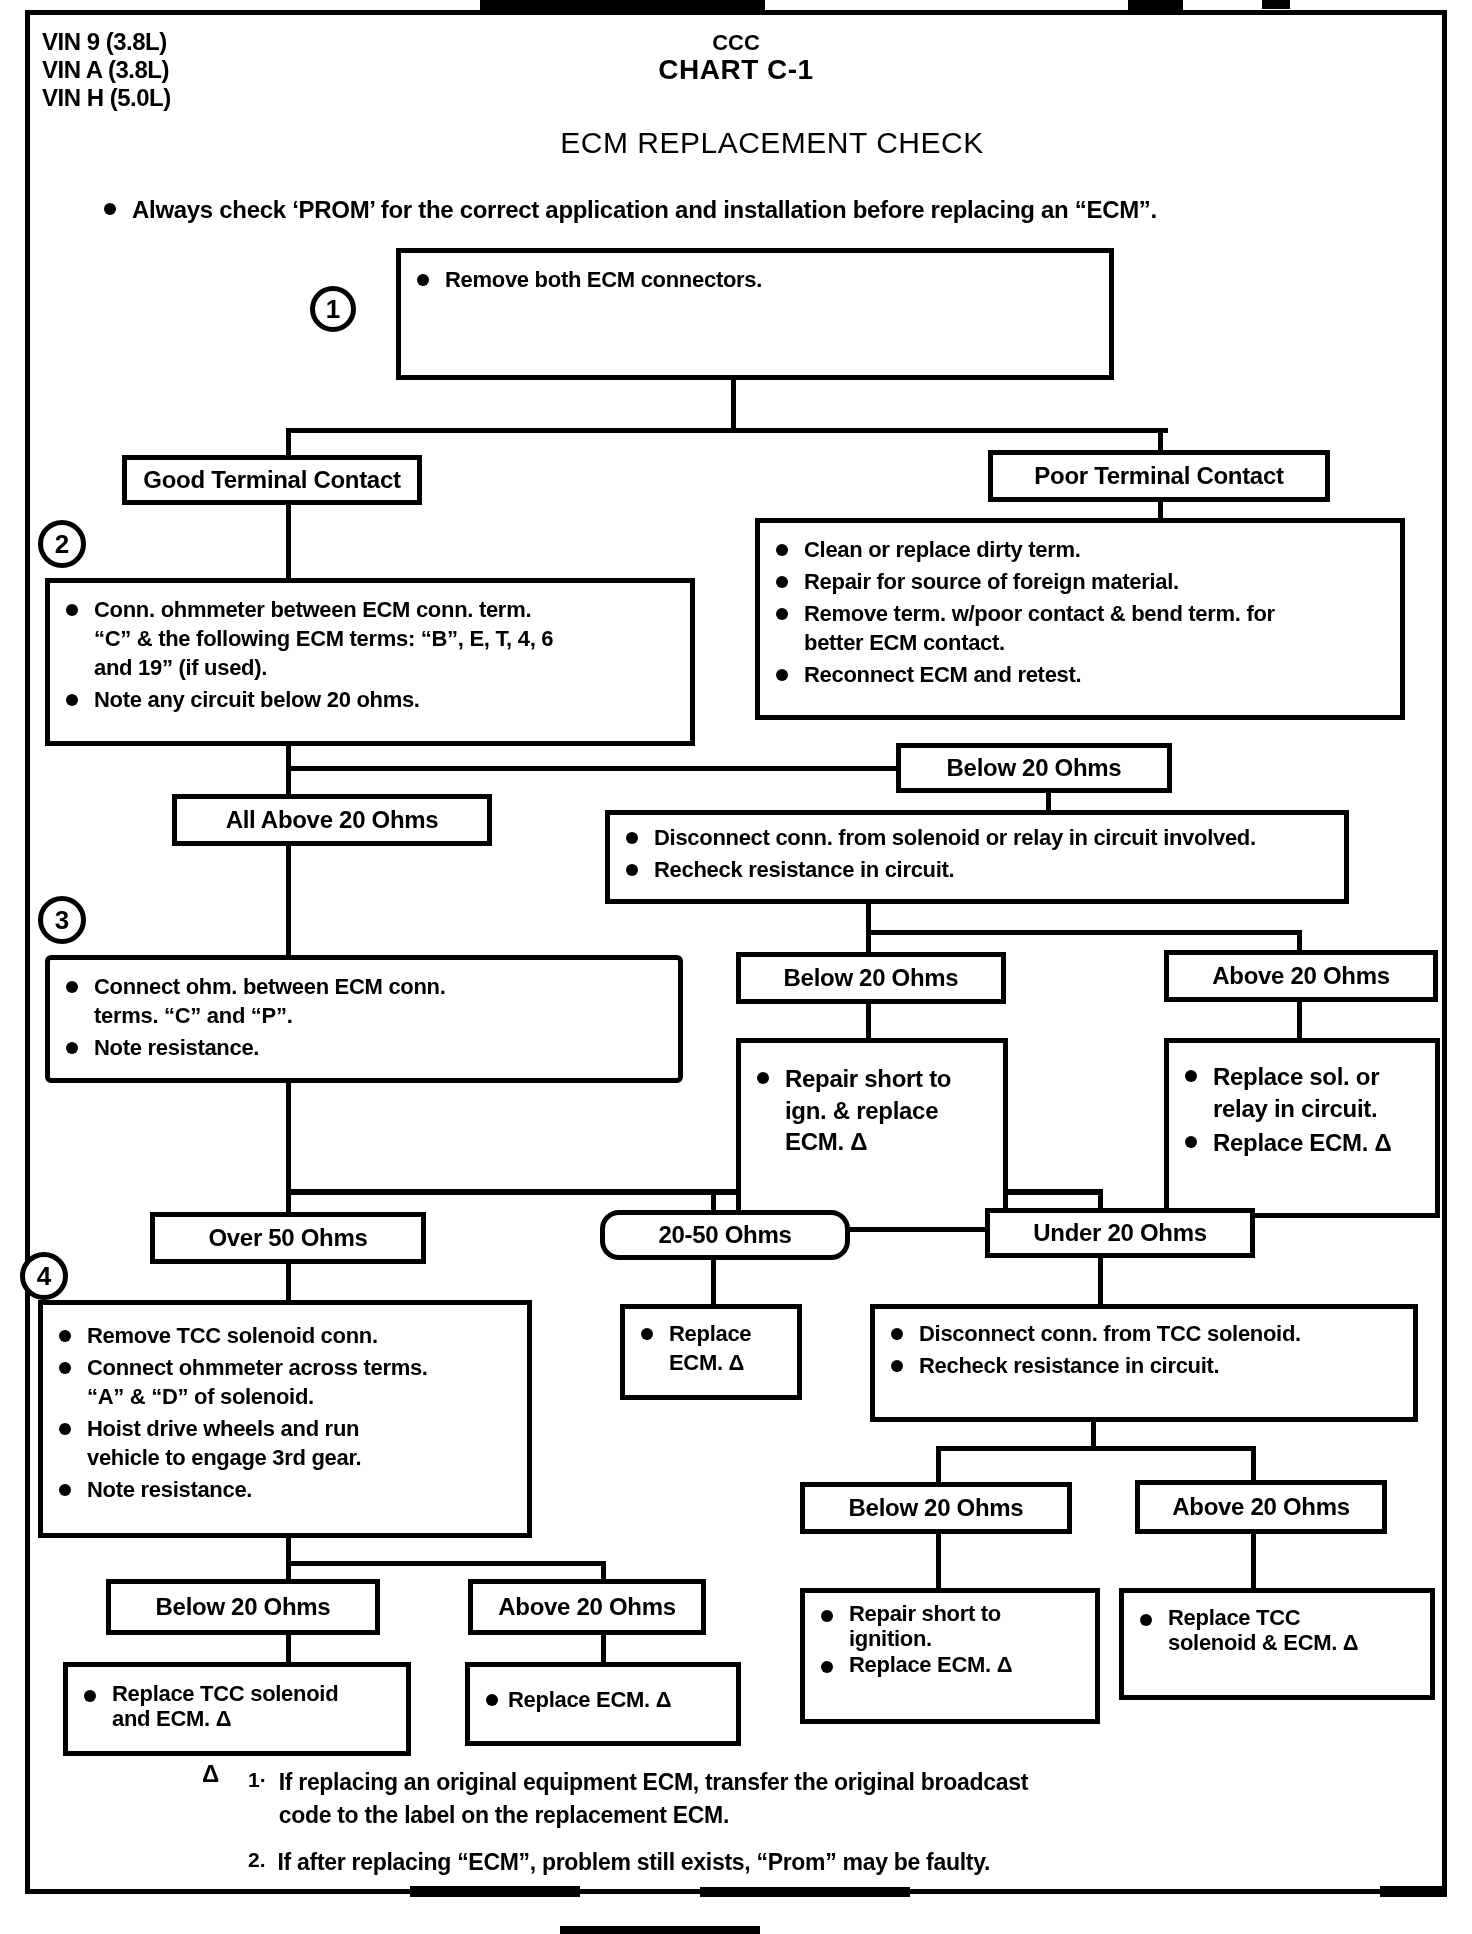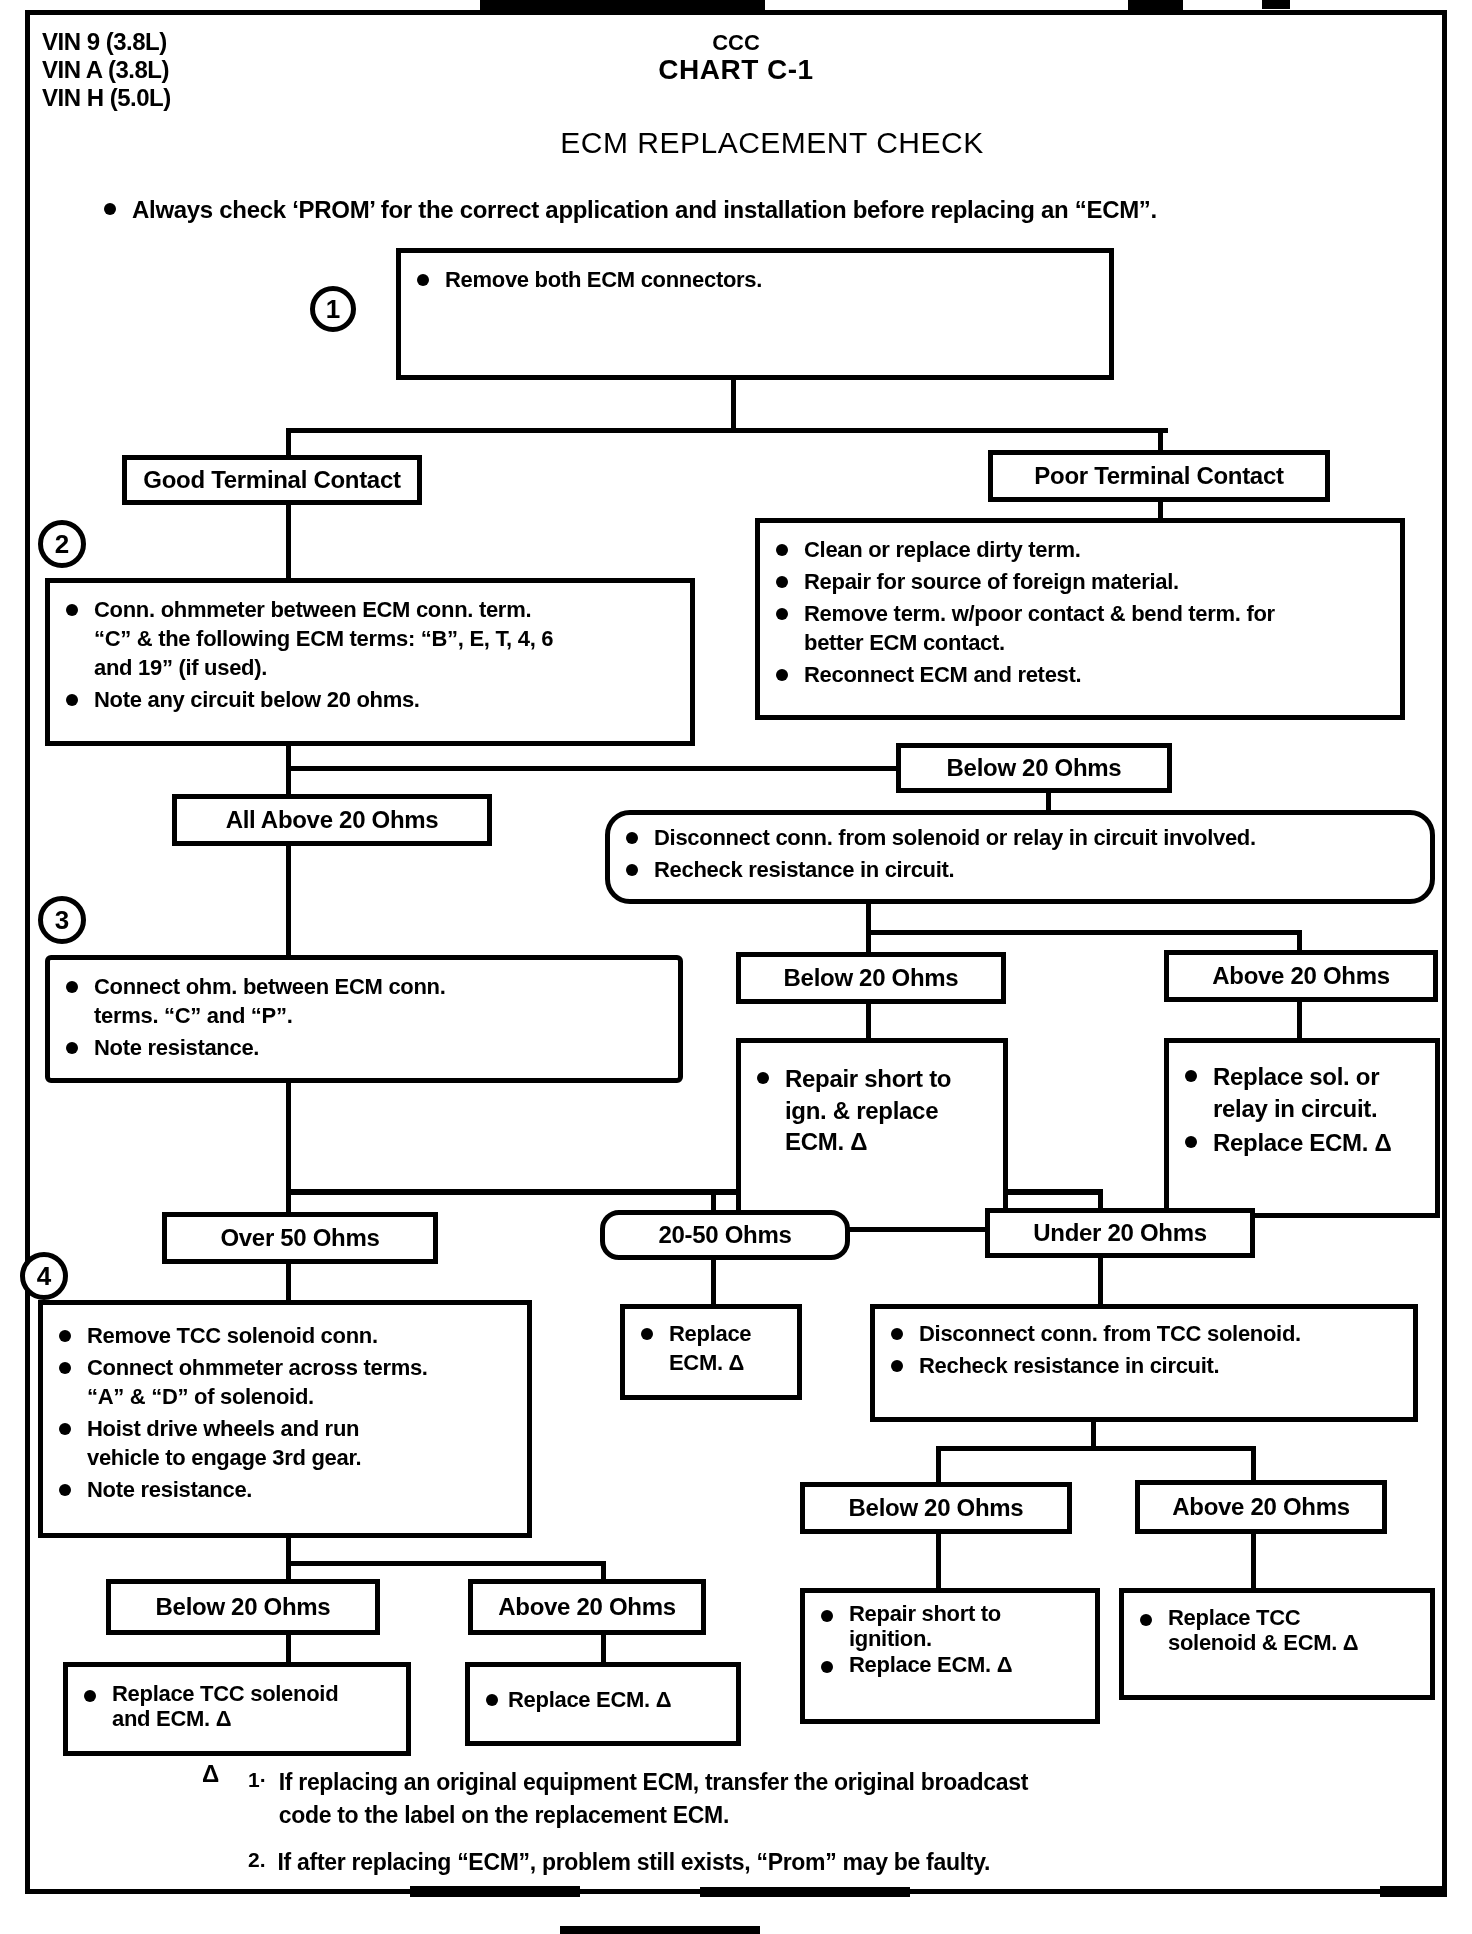--- a/index.html
+++ b/index.html
@@ -144,21 +144,21 @@
       <div class="brow">
           <span class="bdot"></span>
           <span class="btxt">Reconnect ECM and retest.</span>
         </div>
     </div>
   </div>
 
   <div class="node label-node" style="left:896px;top:743px;width:276px;height:50px;">Below 20 Ohms</div>
   <div class="node label-node" style="left:172px;top:794px;width:320px;height:52px;">All Above 20 Ohms</div>
 
-  <div class="node" style="left:605px;top:810px;width:830px;height:94px;border-radius:25px;">
+  <div class="node" style="left:605px;top:810px;width:744px;height:94px;">
     <div class="bullets" style="padding-top:8px;">
       <div class="brow">
           <span class="bdot"></span>
           <span class="btxt">Disconnect conn. from solenoid or relay in circuit involved.</span>
         </div>
       <div class="brow">
           <span class="bdot"></span>
           <span class="btxt">Recheck resistance in circuit.</span>
         </div>
     </div>
@@ -198,21 +198,21 @@
           <span class="btxt" style="font-size:24px;">Replace sol. or
 relay in circuit.</span>
         </div>
       <div class="brow">
           <span class="bdot"></span>
           <span class="btxt" style="font-size:24px;">Replace ECM. Δ</span>
         </div>
     </div>
   </div>
 
-  <div class="node label-node" style="left:150px;top:1212px;width:276px;height:52px;margin-left:12px;">Over 50 Ohms</div>
+  <div class="node label-node" style="left:150px;top:1212px;width:276px;height:52px;">Over 50 Ohms</div>
   <div class="node label-node" style="left:600px;top:1210px;width:250px;height:50px;border-radius:19px;">20-50 Ohms</div>
   <div class="node label-node" style="left:985px;top:1208px;width:270px;height:50px;">Under 20 Ohms</div>
 
   <div class="node" style="left:38px;top:1300px;width:494px;height:238px;">
     <div class="bullets" style="padding-top:16px;">
       <div class="brow">
           <span class="bdot"></span>
           <span class="btxt">Remove TCC solenoid conn.</span>
         </div>
       <div class="brow">

